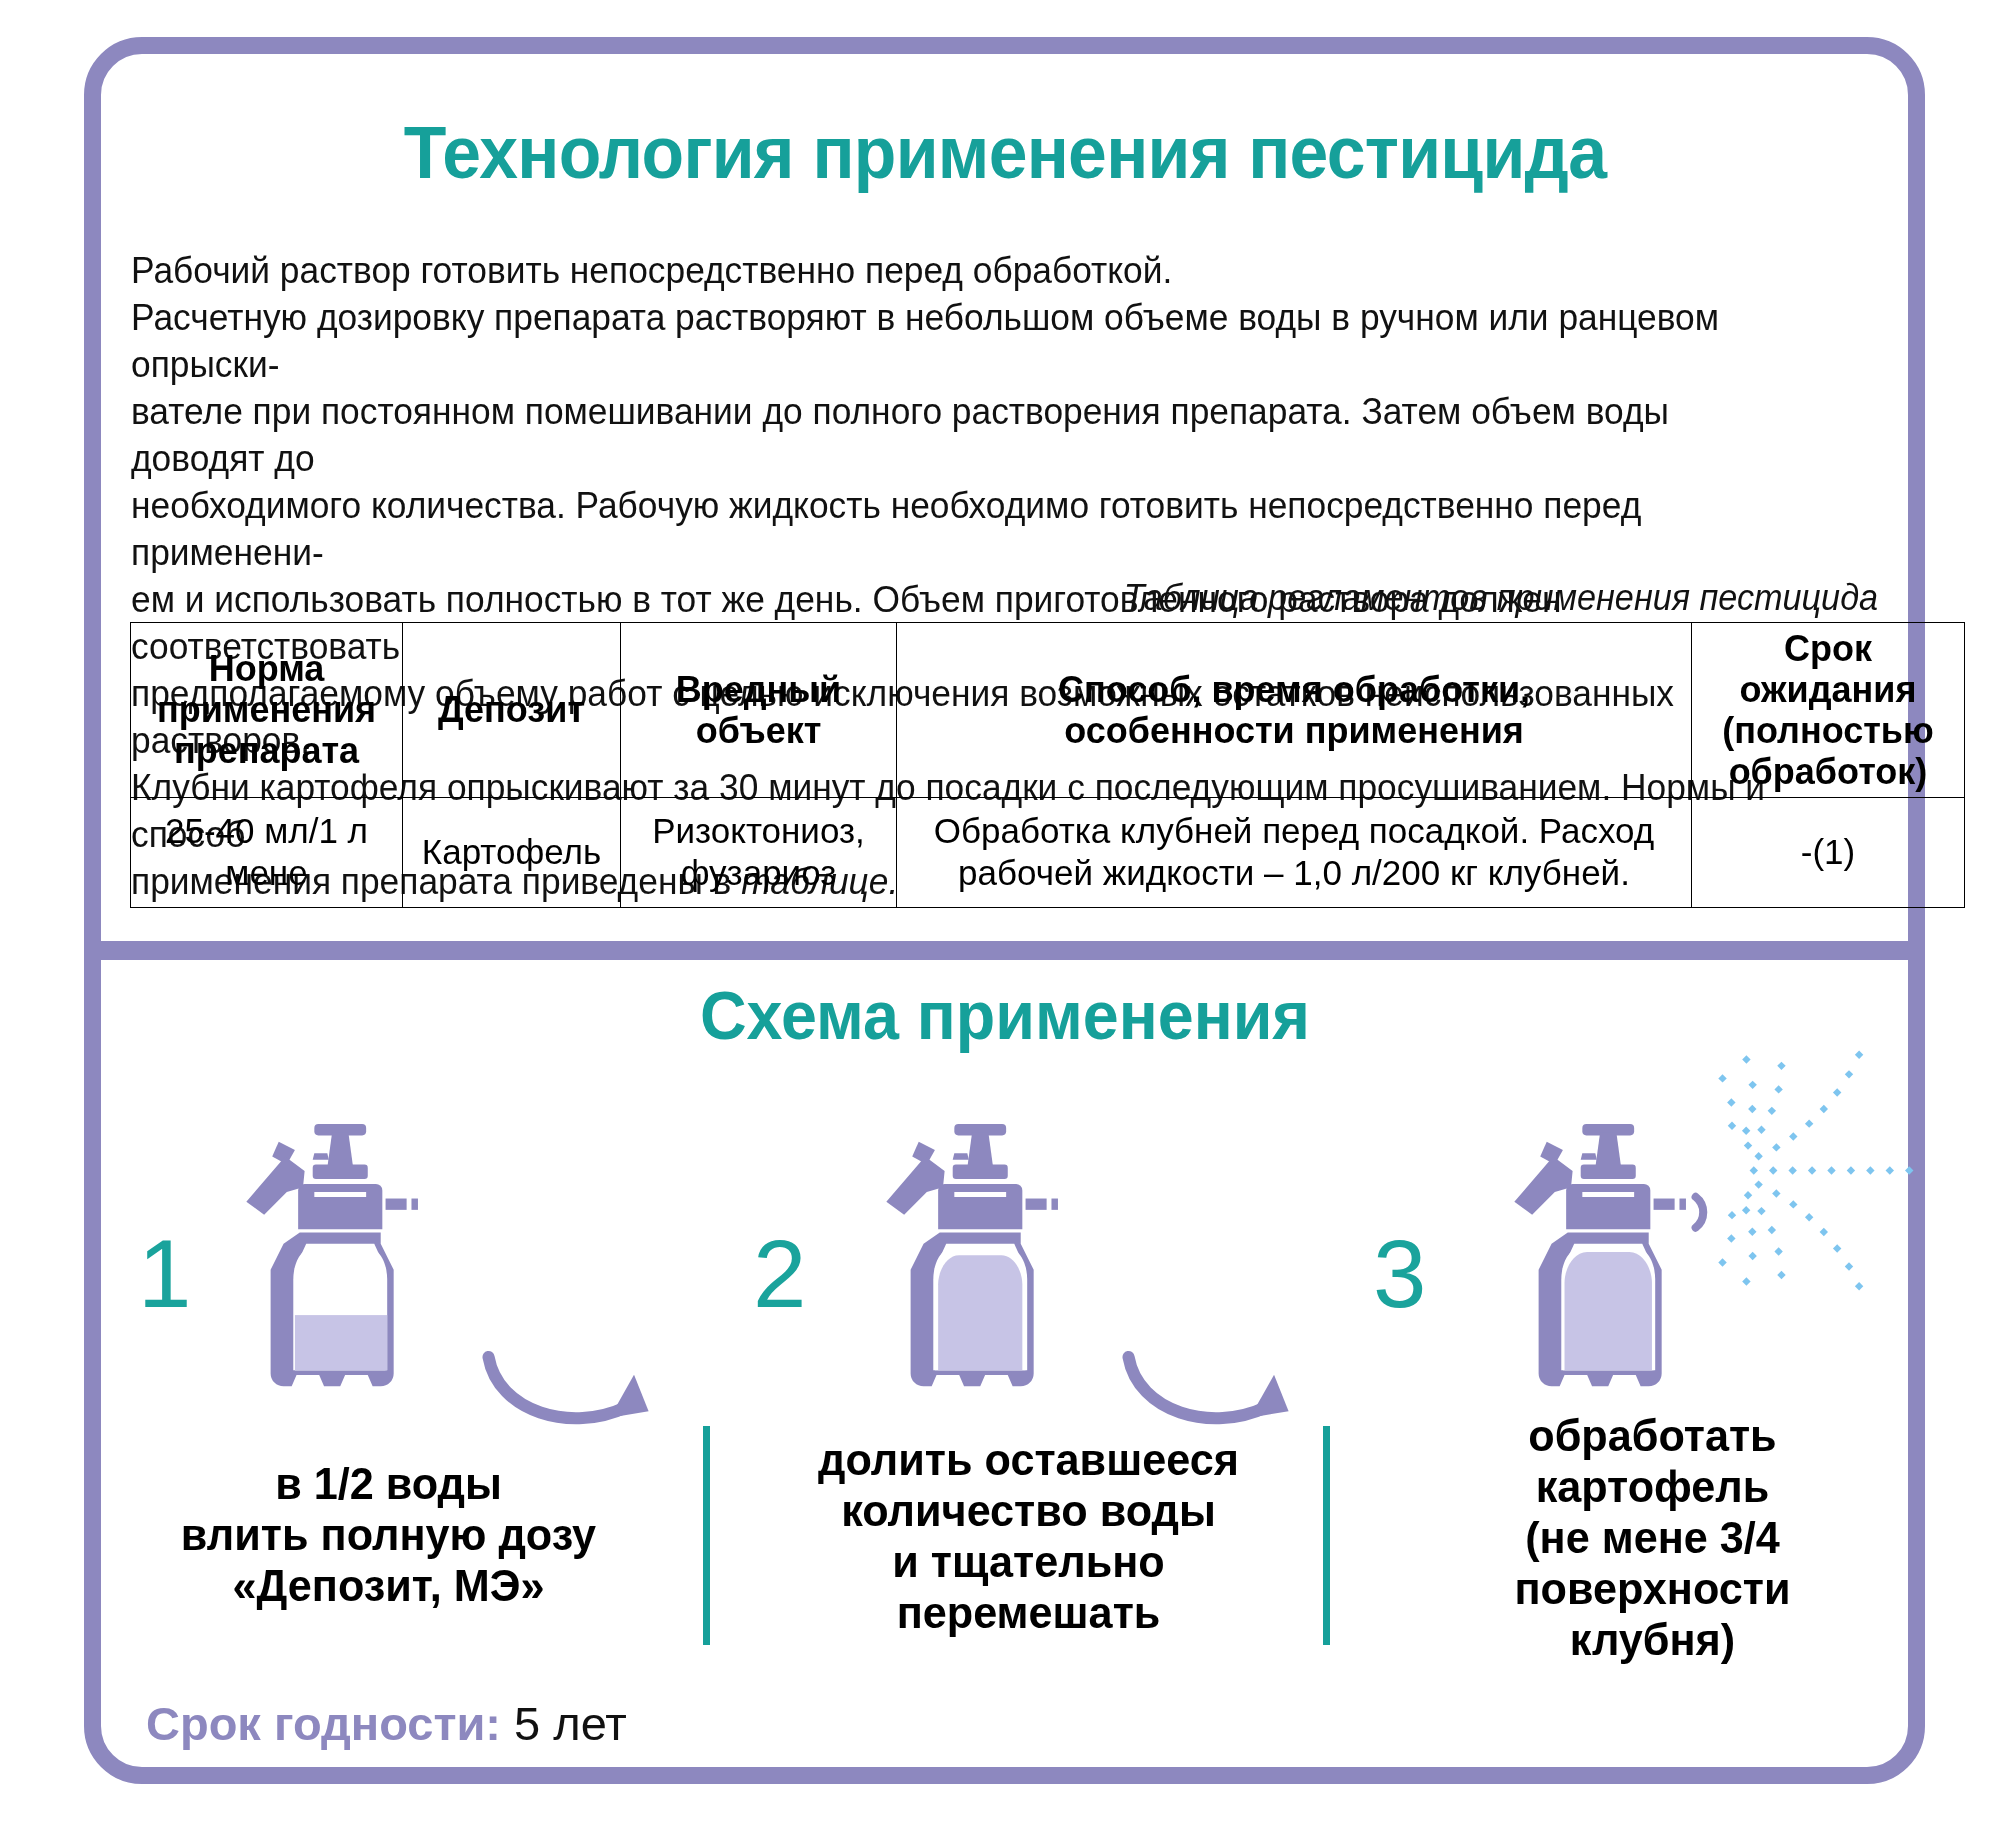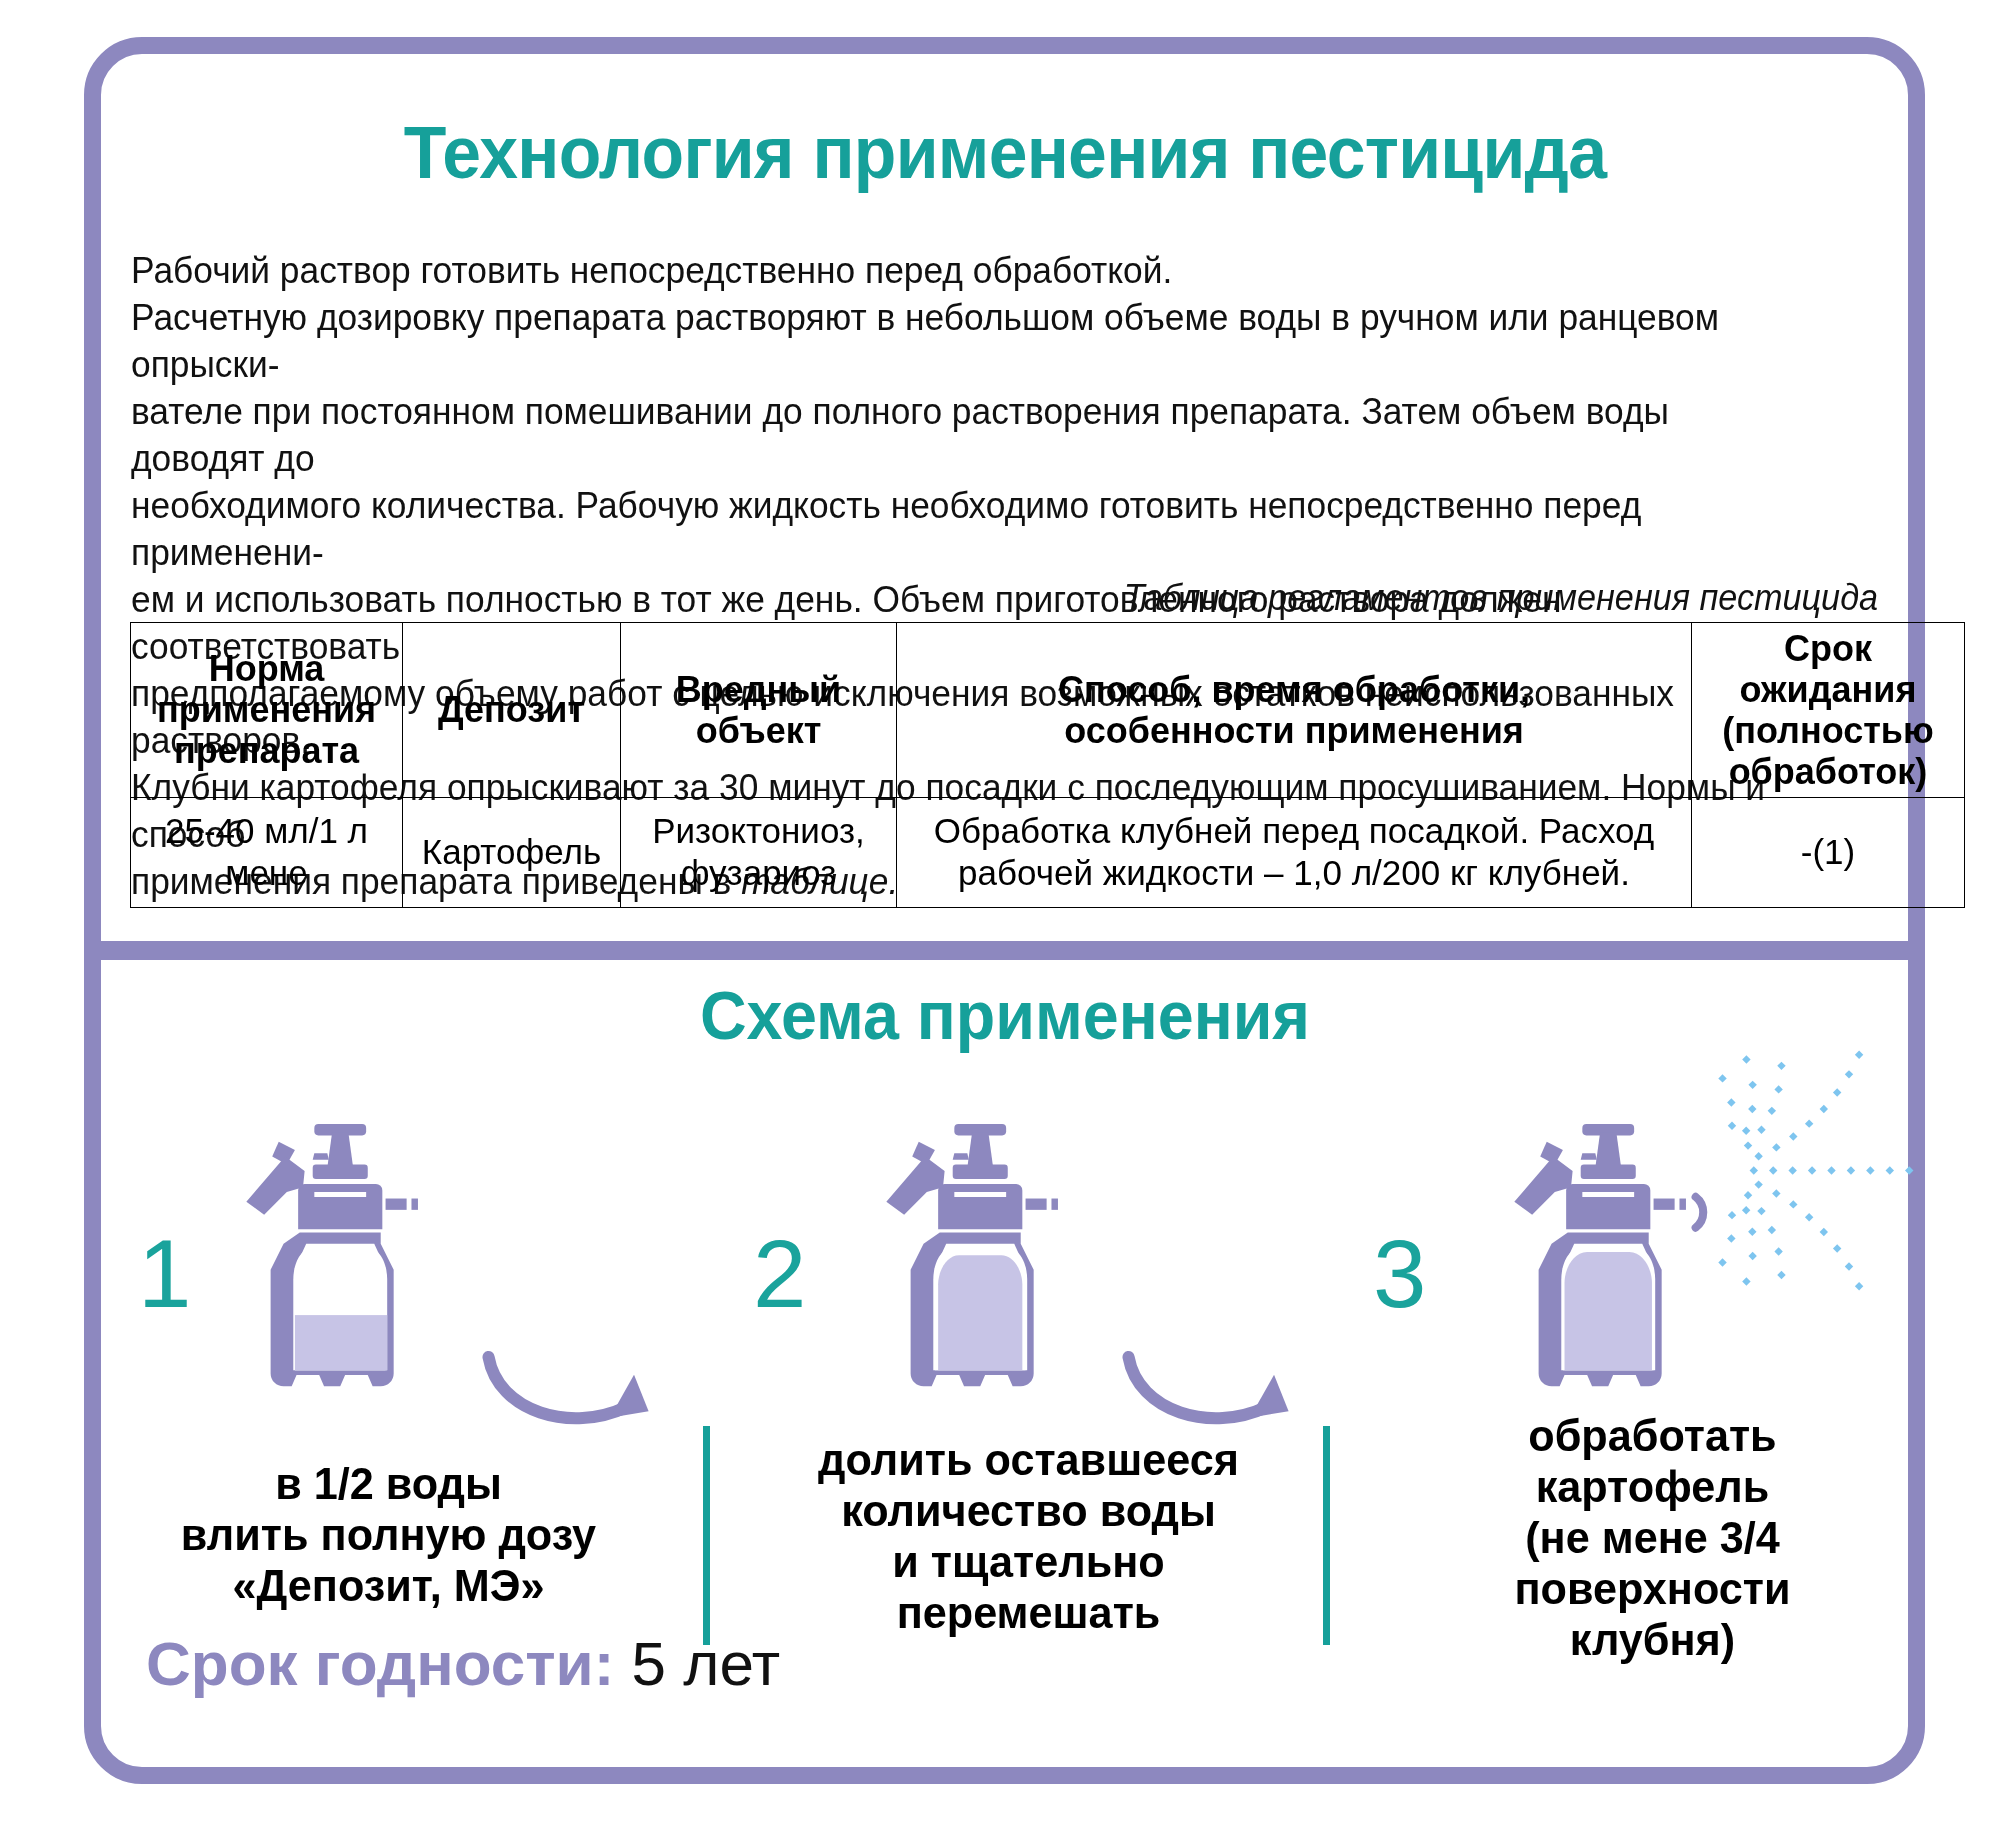--- a/index.html
+++ b/index.html
@@ -69,22 +69,22 @@
   .arrow{position:absolute;}
   .spray{position:absolute;}
   .vsep{position:absolute;width:7.3px;background:#16a09a;}
   .caption{
     position:absolute;text-align:center;color:#000;font-weight:bold;
     font-size:45px;line-height:51px;
     font-family:"Liberation Sans Narrow","Liberation Sans",sans-serif;
     transform:scaleX(0.96);
   }
   .shelf{
-    position:absolute;left:146px;top:1628px;
-    font-size:62px;font-weight:bold;
+    position:absolute;left:146px;top:1696px;
+    font-size:47px;font-weight:bold;
     font-family:"Liberation Sans Narrow","Liberation Sans",sans-serif;
     white-space:nowrap;
   }
   .shelf .lbl{color:#8d88bf;}
   .shelf .val{color:#111;font-weight:normal;}
 </style>
 </head>
 <body>
 
 <div class="frame"></div>

